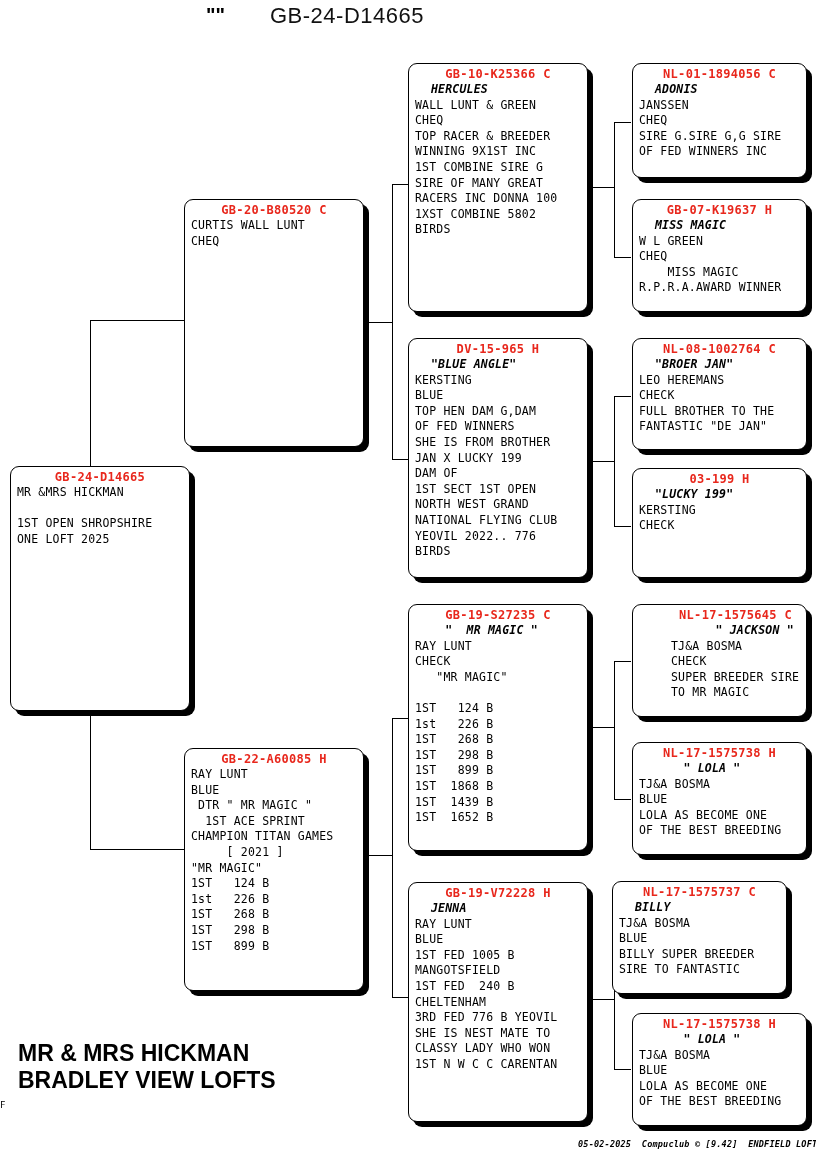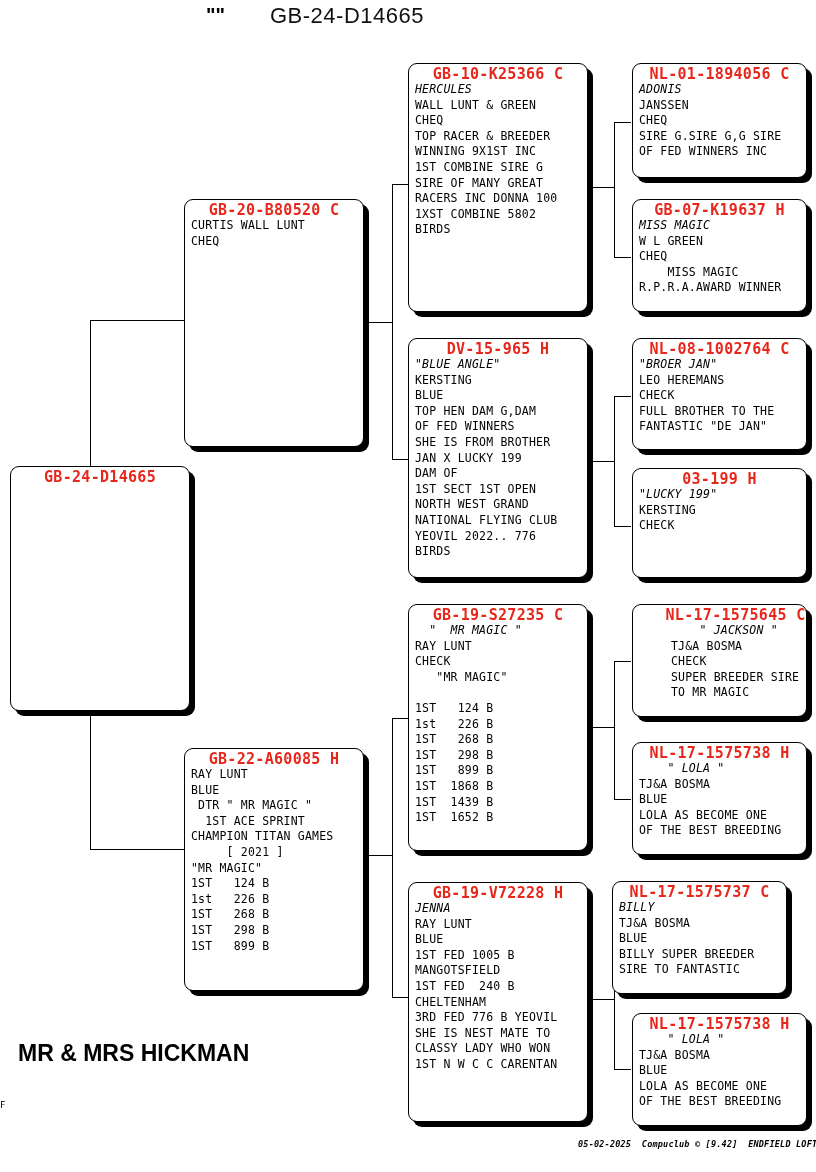--- a/index.html
+++ b/index.html
@@ -14,25 +14,25 @@
 
   
   .conn{position:absolute;background:#000;}
   .conn-v{width:1px;}
   .conn-h{height:1px;}
 
   
   .card{position:absolute;background:#fff;border:1px solid #000;border-radius:9px;
         box-sizing:border-box;box-shadow:5px 5px 0 0 #000;overflow:hidden;}
   .card .ring{display:block;text-align:center;color:#e8271c;font-weight:700;
-              font-size:15px;letter-spacing:0.3px;line-height:14px;padding-top:3px;}
+              font-size:12px;letter-spacing:0.3px;line-height:14px;padding-top:3px;}
   .card .lines{padding:1px 0 0 6px;}
   .card .ln{display:block;font-size:11.5px;line-height:15.6px;color:#000;
             white-space:pre;letter-spacing:0.2px;}
-  .card .ln.it{font-style:italic;font-weight:400;}
+  .card .ln.it{font-style:italic;font-weight:700;margin-left:16px;}
 
   
   #loft{position:absolute;left:18px;top:1040px;font-family:"Liberation Sans",sans-serif;
         font-weight:700;font-size:23px;line-height:27px;color:#000000;letter-spacing:0px;}
   #stray{position:absolute;left:0px;top:1100px;font-size:9px;color:#000;}
 
   
   #footer{position:absolute;left:578px;top:1139px;font-size:8.5px;font-style:italic;
           font-weight:700;color:#000;white-space:pre;letter-spacing:0.2px;}
 </style>
@@ -72,20 +72,26 @@
 <div class="conn conn-h" style="left:614px;top:799px;width:17px;"></div>
 <div class="conn conn-h" style="left:586px;top:727px;width:29px;"></div>
 
 <div class="conn conn-v" style="left:614px;top:937px;height:133px;"></div>
 <div class="conn conn-h" style="left:614px;top:937px;width:17px;"></div>
 <div class="conn conn-h" style="left:614px;top:1069px;width:17px;"></div>
 <div class="conn conn-h" style="left:586px;top:999px;width:29px;"></div>
 
 <div class="card" style="left:10px;top:466px;width:180px;height:245px;">
     <span class="ring">GB-24-D14665</span>
+    <div class="lines">
+      <span class="ln">MR &amp;MRS HICKMAN</span>
+      <span class="ln">&nbsp;</span>
+      <span class="ln">1ST OPEN SHROPSHIRE</span>
+      <span class="ln">ONE LOFT 2025</span>
+    </div>
   </div>
 
 <div class="card" style="left:184px;top:199px;width:180px;height:248px;">
     <span class="ring">GB-20-B80520 C</span>
     <div class="lines">
       <span class="ln">CURTIS WALL LUNT</span>
       <span class="ln">CHEQ</span>
     </div>
   </div>
 
@@ -259,16 +265,17 @@
       <span class="ln it">    " LOLA "</span>
       <span class="ln">TJ&amp;A BOSMA</span>
       <span class="ln">BLUE</span>
       <span class="ln">LOLA AS BECOME ONE</span>
       <span class="ln">OF THE BEST BREEDING</span>
     </div>
   </div>
 
 <div id="loft">
   <div>MR &amp; MRS HICKMAN</div>
+  <div>BRADLEY VIEW LOFTS</div>
 </div>
 <div id="stray">F</div>
 
 <div id="footer">05-02-2025  Compuclub © [9.42]  ENDFIELD LOFTS</div>
 
 </body></html>

